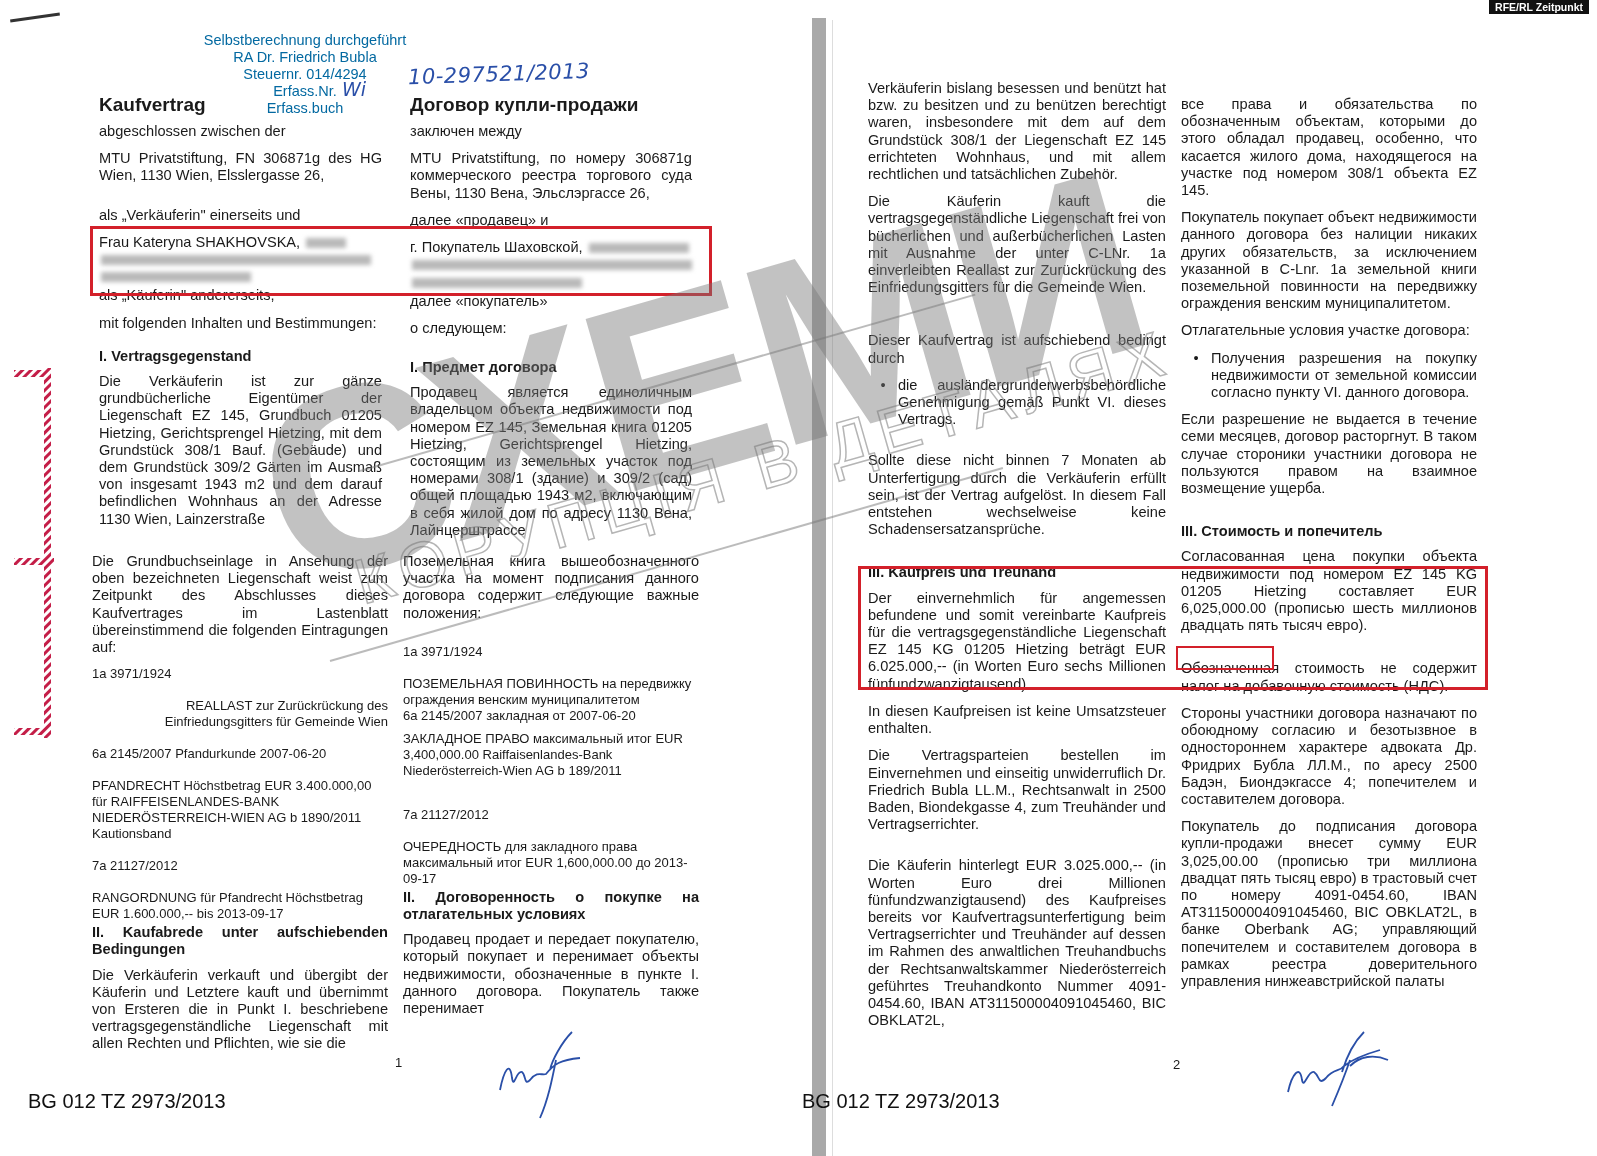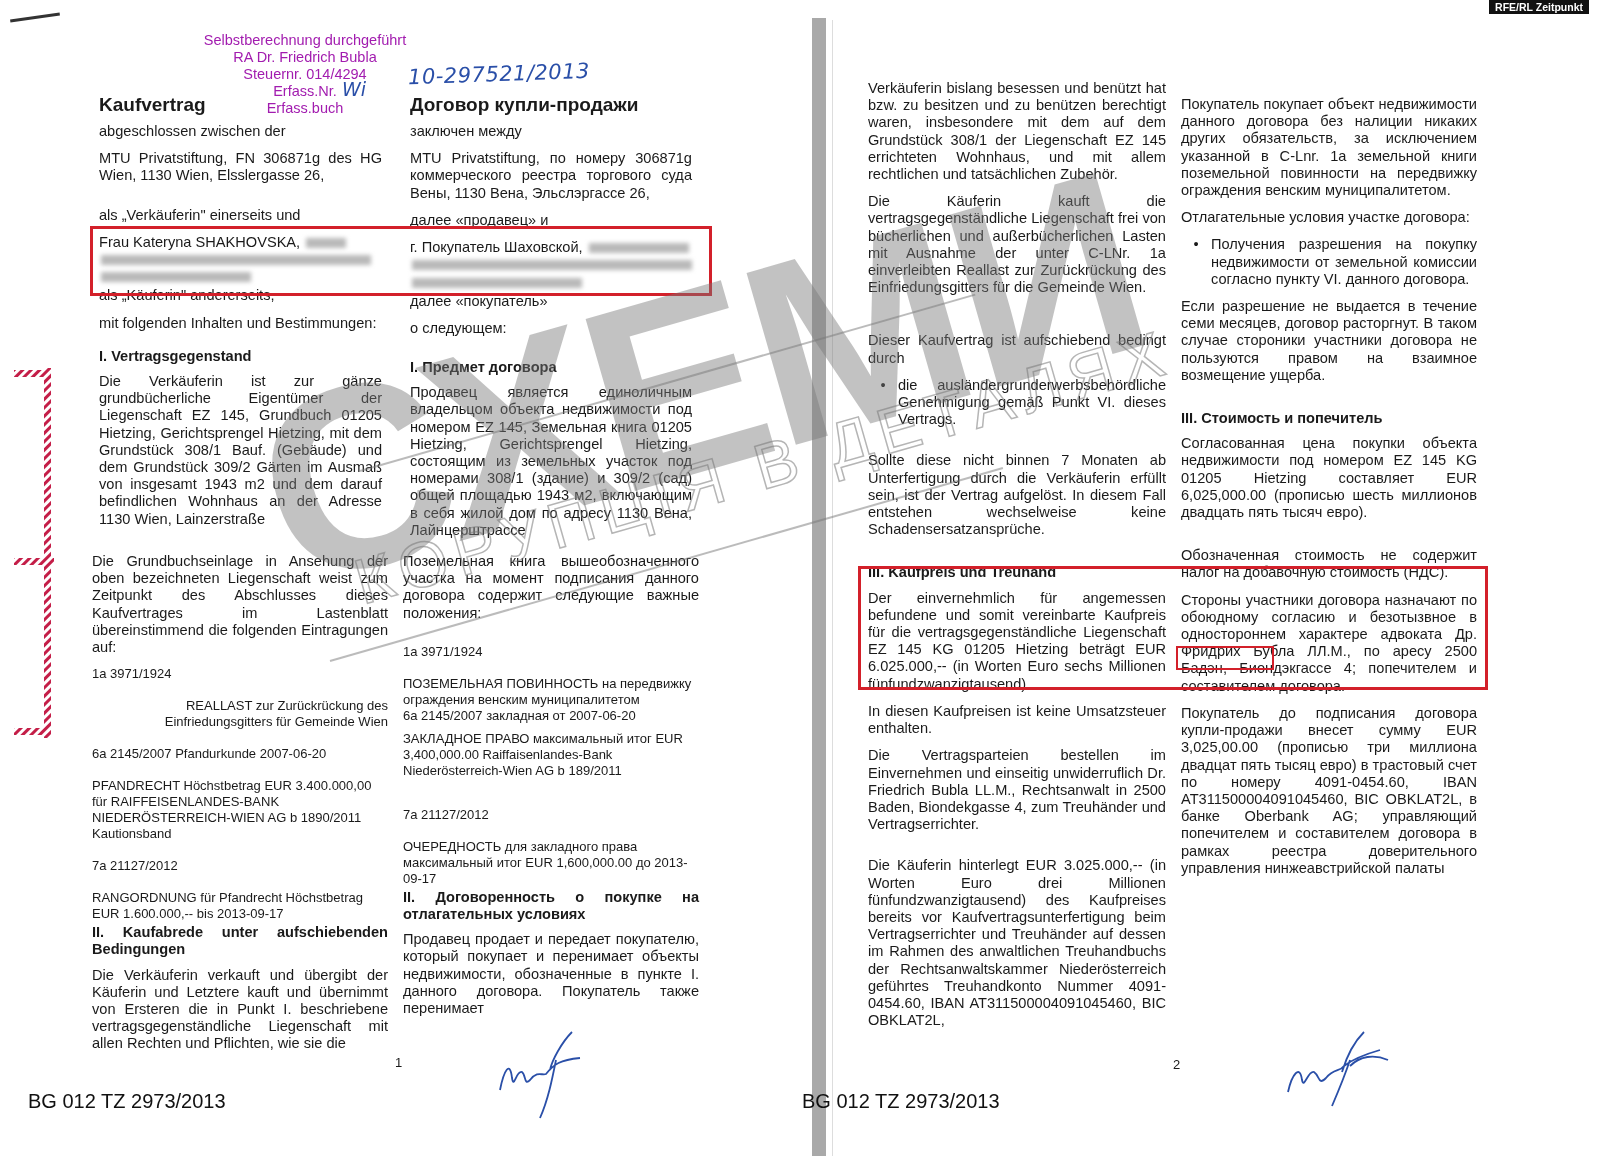--- a/index.html
+++ b/index.html
@@ -8,21 +8,21 @@
     background:#ffffff; color:#1a1a1a;
     font-family:"Liberation Sans", "DejaVu Sans", sans-serif;
   }
   .page { position:absolute; top:0; height:1156px; background:#fff; }
   .page-left { left:0; width:812px; }
   .page-right { left:812px; width:785px; }
   .spine { position:absolute; left:812px; top:18px; width:14px; height:1138px; background:#a9a9a9; }
   .spine-line { position:absolute; left:832px; top:20px; width:1px; height:1136px; background:#ddd; }
   .scan-mark { position:absolute; left:10px; top:16px; width:50px; height:3px; background:#333; transform:rotate(-8deg); }
 
-  .stamp { position:absolute; left:195px; top:32px; width:220px; text-align:center; font-size:14.5px; line-height:17px; color:#a21caf; }
+  .stamp { position:absolute; left:195px; top:32px; width:220px; text-align:center; font-size:14.5px; line-height:17px; color:#0369a1; }
   .stamp .r { display:block; }
   .hand { position:absolute; color:#2a4fa8; font-family:"DejaVu Sans", sans-serif; font-style:italic; }
   .hand-num { left:408px; top:62px; font-size:21px; letter-spacing:0.5px; transform:rotate(-2deg); }
   .hand-wi { left:342px; top:78px; font-size:19px; }
 
   .title { position:absolute; font-weight:bold; font-size:19px; }
   .col { position:absolute; font-size:14.6px; line-height:17.2px; text-align:justify; }
   .col p { margin:0 0 10px 0; }
   .col .h { font-weight:bold; margin-bottom:8px; }
   .small { font-size:13px; line-height:16px; }
@@ -141,20 +141,21 @@
     </div>
   <p>Sollte diese nicht binnen 7 Monaten ab Unterfertigung durch die Verkäuferin erfüllt sein, ist der Vertrag aufgelöst. In diesem Fall entstehen wechselweise keine Schadensersatzansprüche.</p>
   <p class="h" style="margin-top:26px">III. Kaufpreis und Treuhand</p>
   <p>Der einvernehmlich für angemessen befundene und somit vereinbarte Kaufpreis für die vertragsgegenständliche Liegenschaft EZ 145 KG 01205 Hietzing beträgt EUR 6.025.000,-- (in Worten Euro sechs Millionen fünfundzwanzigtausend).</p>
   <p>In diesen Kaufpreisen ist keine Umsatzsteuer enthalten.</p>
   <p style="margin-bottom:24px">Die Vertragsparteien bestellen im Einvernehmen und einseitig unwiderruflich Dr. Friedrich Bubla LL.M., Rechtsanwalt in 2500 Baden, Biondekgasse 4, zum Treuhänder und Vertragserrichter.</p>
   <p>Die Käuferin hinterlegt EUR 3.025.000,-- (in Worten Euro drei Millionen fünfundzwanzigtausend) des Kaufpreises bereits vor Kaufvertragsunterfertigung beim Vertragserrichter und Treuhänder auf dessen im Rahmen des anwaltlichen Treuhandbuchs der Rechtsanwaltskammer Niederösterreich geführtes Treuhandkonto Nummer 4091-0454.60, IBAN AT311500004091045460, BIC OBKLAT2L,</p>
 </div>
 
 <div class="col" style="left:1181px;top:96px;width:296px;">
+  <p>все права и обязательства по обозначенным объектам, которыми до этого обладал продавец, особенно, что касается жилого дома, находящегося на участке под номером 308/1 объекта EZ 145.</p>
   <p>Покупатель покупает объект недвижимости данного договора без налиции никаких других обязательств, за исключением указанной в C-Lnr. 1a земельной книги поземельной повинности на передвижку ограждения венским муниципалитетом.</p>
   <p>Отлагательные условия участке договора:</p>
   <div class="bullet" style="margin-bottom:10px">
       <span class="dot">•</span>
       <span>Получения разрешения на покупку недвижимости от земельной комиссии согласно пункту VI. данного договора.</span>
     </div>
   <p>Если разрешение не выдается в течение семи месяцев, договор расторгнут. В таком случае стороники участники договора не пользуются правом на взаимное возмещение ущерба.</p>
   <p class="h" style="margin-top:26px">III. Стоимость и попечитель</p>
   <p style="margin-bottom:26px"><span>Согласованная цена покупки объекта недвижимости под номером EZ 145 KG 01205 Hietzing составляет EUR</span> <span>6,025,000.00</span> <span>(прописью шесть миллионов двадцать пять тысяч евро).</span></p>
   <p>Обозначенная стоимость не содержит налог на добавочную стоимость (НДС).</p>

